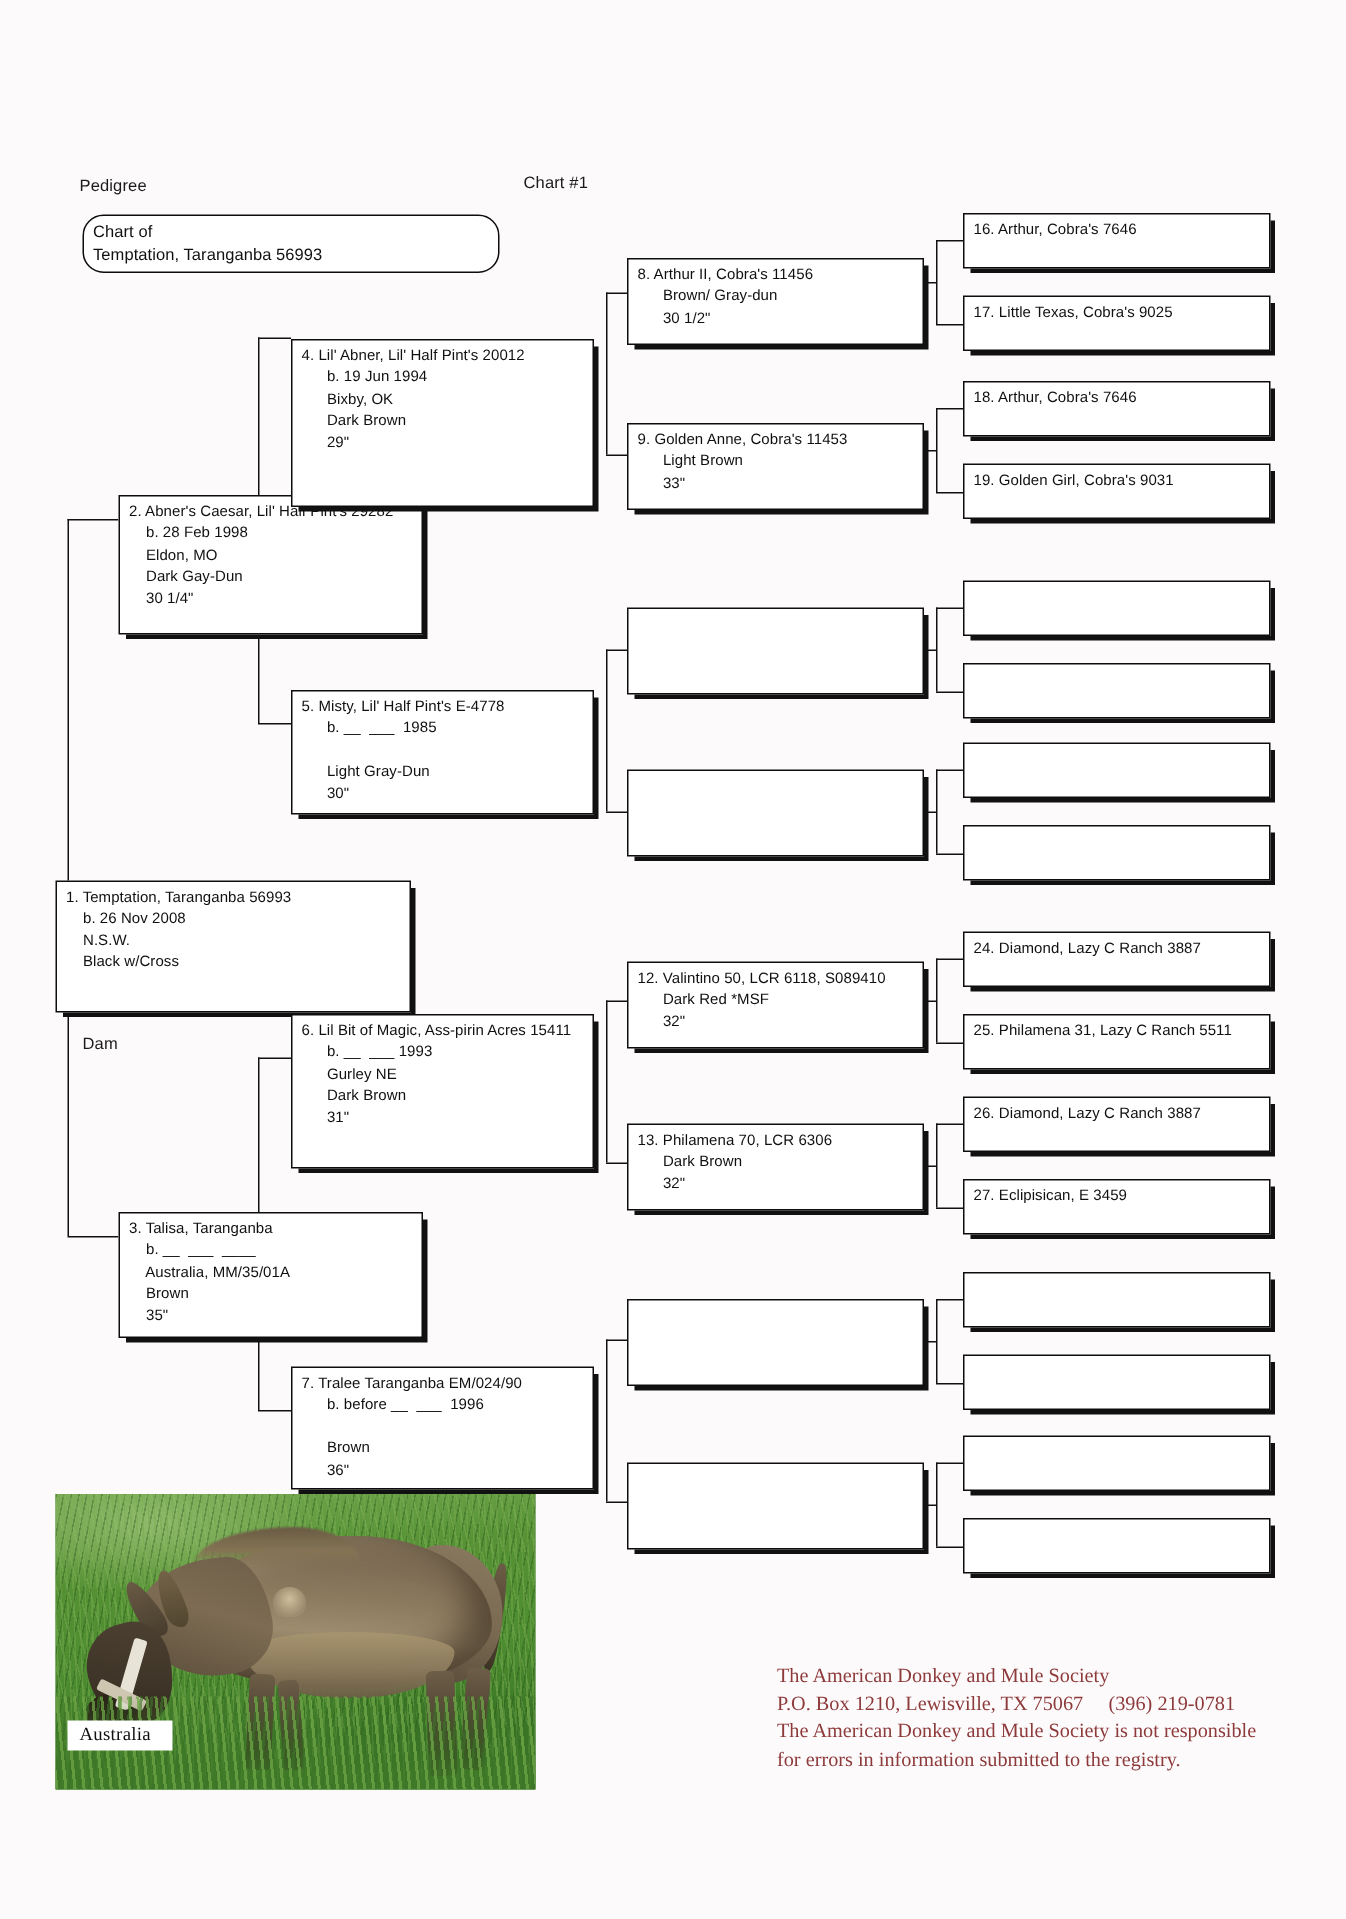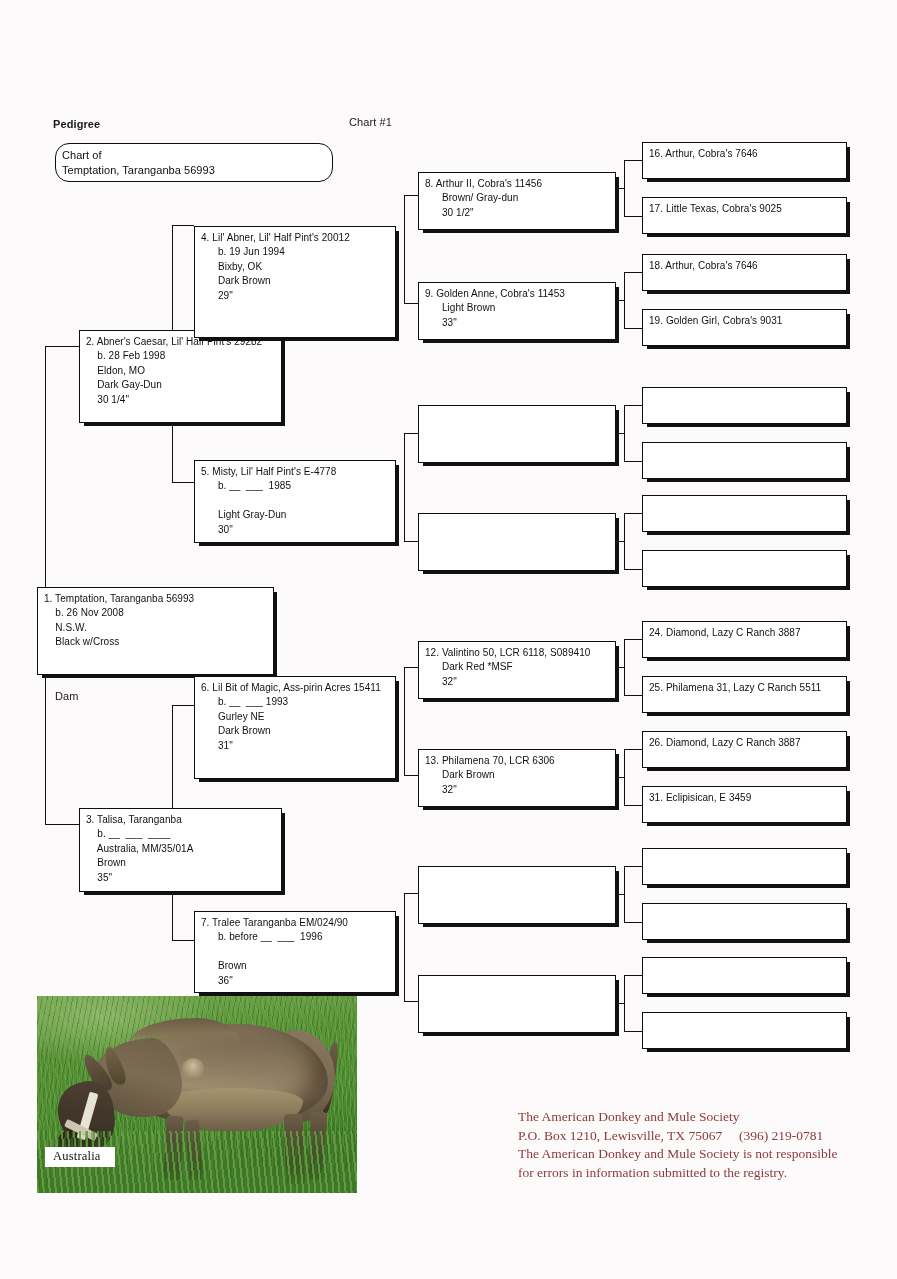--- a/index.html
+++ b/index.html
@@ -233,21 +233,21 @@
     line-height: 18.6px;
     color: #8d3a3a;
     white-space: pre;
   }
 </style>
 </head>
 <body>
 
 <div id="page">
 
-  <div class="lbl" style="left:53px; top:118px;font-weight:bold;">Pedigree</div>
+  <div class="lbl" style="left:53px; top:118px;">Pedigree</div>
   <div class="lbl" style="left:349px; top:116px;text-align:right;">Chart #1</div>
   <div class="lbl" style="left:55px; top:690px;">Dam</div>
 
   <div class="box flat title" style="left:55px; top:143px; width:278px; height:39px;">
     <div class="txt">Chart of
 Temptation, Taranganba 56993</div>
   </div>
 
   <div class="vline" style="left:45px; top:346px; height:478px;"></div>
   <div class="hline" style="left:45px; top:346px; width:34px;"></div>
@@ -428,21 +428,21 @@
   <div class="box" style="left:642px; top:621px; width:205px; height:37px;">
     <div class="txt">24. Diamond, Lazy C Ranch 3887</div>
   </div>
   <div class="box" style="left:642px; top:676px; width:205px; height:37px;">
     <div class="txt">25. Philamena 31, Lazy C Ranch 5511</div>
   </div>
   <div class="box" style="left:642px; top:731px; width:205px; height:37px;">
     <div class="txt">26. Diamond, Lazy C Ranch 3887</div>
   </div>
   <div class="box" style="left:642px; top:786px; width:205px; height:37px;">
-    <div class="txt">31. Eclipisican, E 3459</div>
+    <div class="txt">27. Eclipisican, E 3459</div>
   </div>
   <div class="box" style="left:642px; top:848px; width:205px; height:37px;">
     <div class="txt"></div>
   </div>
   <div class="box" style="left:642px; top:903px; width:205px; height:37px;">
     <div class="txt"></div>
   </div>
   <div class="box" style="left:642px; top:957px; width:205px; height:37px;">
     <div class="txt"></div>
   </div>

